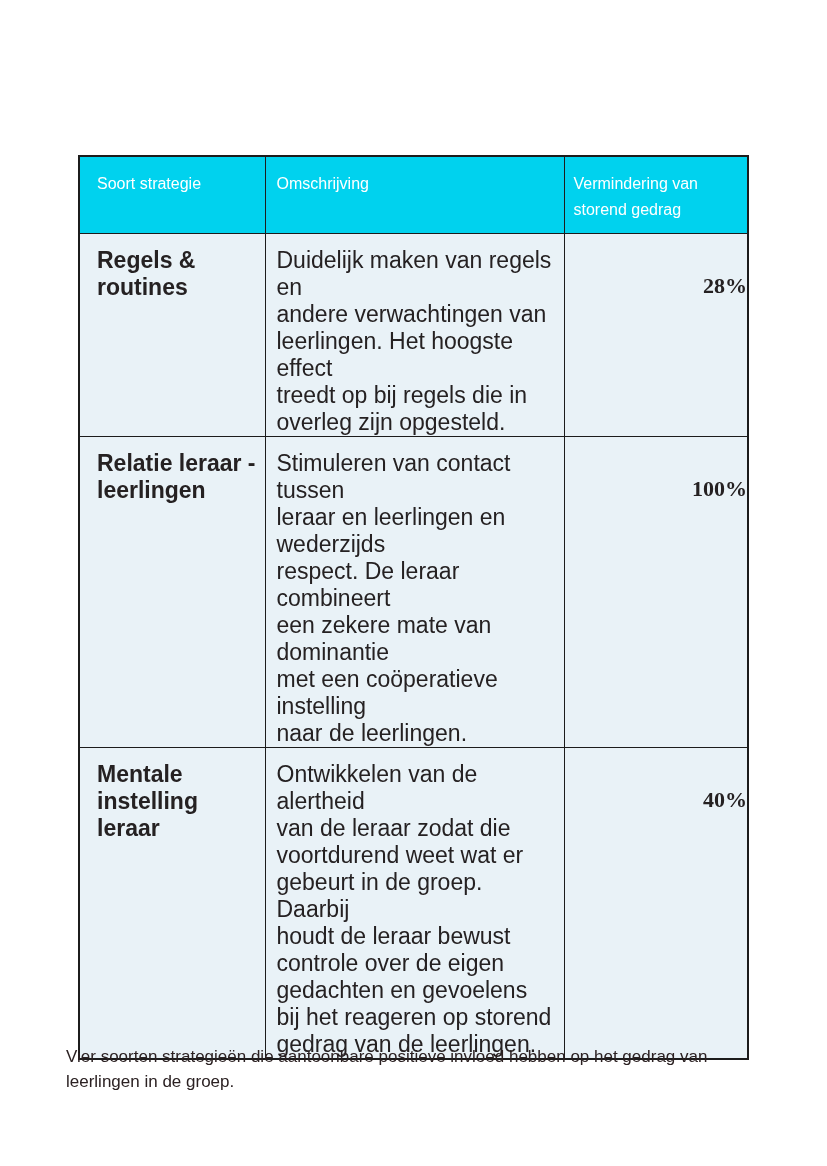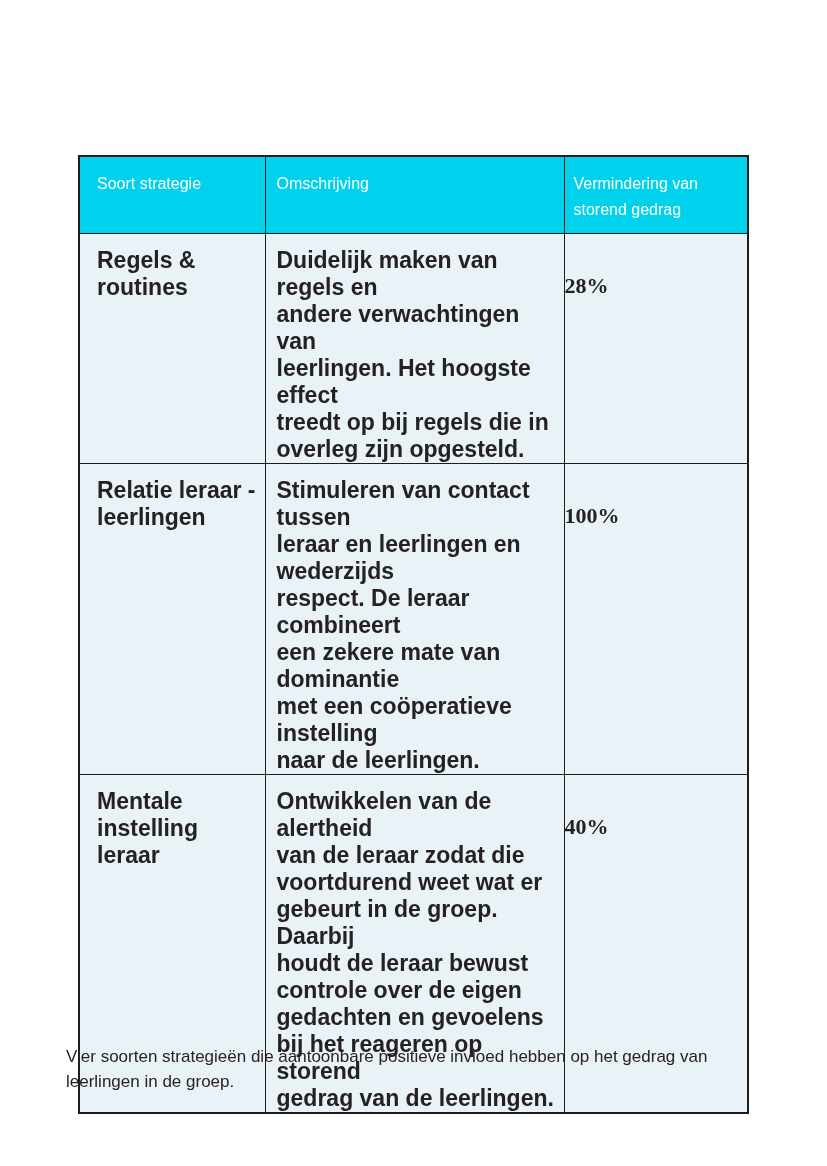--- a/index.html
+++ b/index.html
@@ -51,28 +51,28 @@
     background: #e9f2f7;
     color: #252122;
     font-size: 23px;
     line-height: 27px;
   }
   td.cell-strategy {
     font-weight: 700;
     padding: 13px 8px 0 17px;
   }
   td.cell-desc {
-    font-weight: 700;
+    font-weight: 400;
     padding: 13px 4px 0 11px;
   }
   td.cell-pct {
     font-family: "Liberation Serif", "DejaVu Serif", serif;
     font-weight: 700;
     font-size: 22px;
-    text-align: left;
+    text-align: right;
     padding-top: 38px;
   }
   tr.row-1 { height: 162px; }
   tr.row-2 { height: 184px; }
   tr.row-3 { height: 190px; }
   tr.row-4 { height: 267px; }
 
   .caption {
     position: absolute;
     left: 66px;

